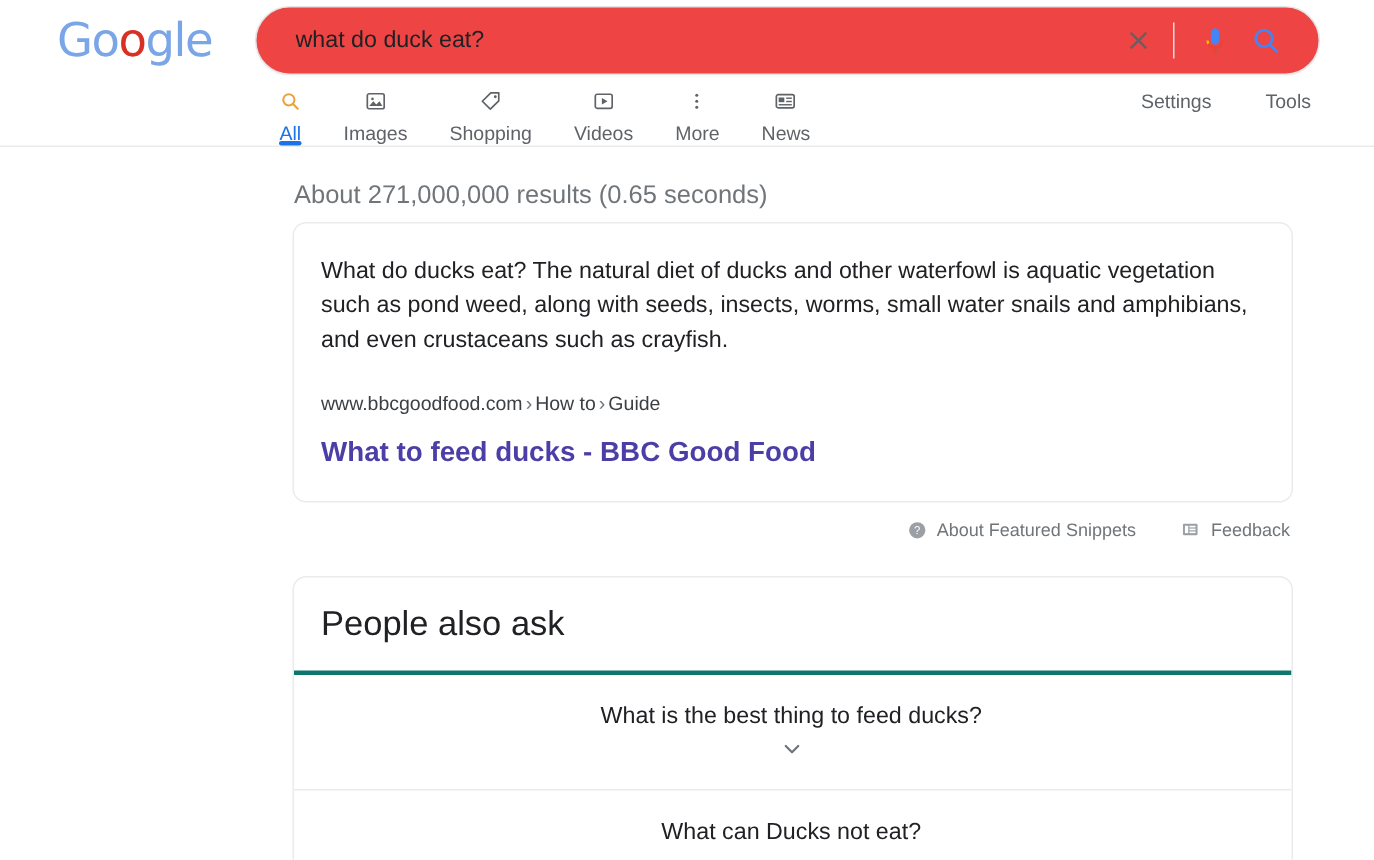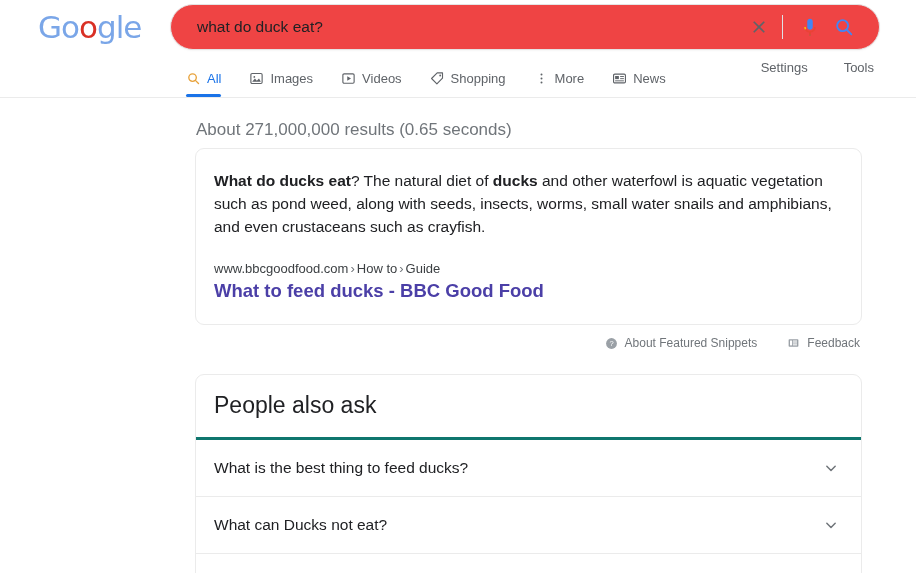--- a/index.html
+++ b/index.html
@@ -112,20 +112,21 @@
     align-items: center;
     gap: 6px;
     font-size: 13px;
     color: #5f6368;
     padding: 0 14px 0 0;
     margin-right: 14px;
     height: 36px;
     cursor: pointer;
     position: relative;
     white-space: nowrap;
+    flex-direction: column;
   }
   .tab.active { color: #1a73e8; }
   .tab .underline {
     position: absolute;
     left: 0;
     right: 14px;
     bottom: -1px;
     height: 3px;
     background: #1a73e8;
     border-radius: 2px;
@@ -174,26 +175,26 @@
   
   .snippet {
     padding: 20px 22px 20px 18px;
   }
   .snippet-text {
     font-size: 15.5px;
     line-height: 23px;
     color: #202124;
     margin: 0 0 22px 0;
   }
-  .snippet-text b { font-weight: 700; }
+  .snippet-text b { font-weight: 400; }
   .snippet-url {
     font-size: 13px;
     color: #3c4043;
     line-height: 18px;
-    margin-bottom: 0;
+    margin-bottom: 10px;
   }
   .snippet-url .sep { color: #70757a; padding: 0 2px; }
   .snippet-title {
     font-size: 18.5px;
     line-height: 26px;
     color: #4b3fa7;
     cursor: pointer;
     display: inline-block;
     font-weight: bold;
   }
@@ -228,20 +229,21 @@
     padding: 17px 20px 18px 18px;
     border-bottom: 3px solid #0f766e;
   }
   .paa-item {
     display: flex;
     align-items: center;
     justify-content: space-between;
     padding: 17px 20px 17px 18px;
     border-bottom: 1px solid #ebebeb;
     cursor: pointer;
+    flex-direction: column;
   }
   .paa-item:last-child { border-bottom: none; }
   .paa-q {
     font-size: 15.5px;
     color: #202124;
     line-height: 22px;
   }
 </style>
 </head>
 <body>
@@ -307,35 +309,35 @@
           <circle cx="8.5" cy="9.5" r="1.4" fill="#5f6368"></circle>
           <path d="M5 17l4.5-5 3 3.5L16 12l3 5z" fill="#5f6368"></path>
         </svg>
       </span>
       <span>Images</span>
     </div>
 
     <div class="tab">
       <span class="tab-ico">
         <svg width="15" height="15" viewBox="0 0 24 24">
+          <path d="M11.5 3H20v8.5l-9 9-8.5-8.5z" fill="none" stroke="#5f6368" stroke-width="1.8" stroke-linejoin="round"></path>
+          <circle cx="16.3" cy="7.2" r="1.5" fill="#5f6368"></circle>
+        </svg>
+      </span>
+      <span>Shopping</span>
+    </div>
+
+    <div class="tab">
+      <span class="tab-ico">
+        <svg width="15" height="15" viewBox="0 0 24 24">
           <rect x="3" y="4.5" width="18" height="15" rx="2" fill="none" stroke="#5f6368" stroke-width="1.8"></rect>
           <path d="M10 8.5l6 3.5-6 3.5z" fill="#5f6368"></path>
         </svg>
       </span>
       <span>Videos</span>
-    </div>
-
-    <div class="tab">
-      <span class="tab-ico">
-        <svg width="15" height="15" viewBox="0 0 24 24">
-          <path d="M11.5 3H20v8.5l-9 9-8.5-8.5z" fill="none" stroke="#5f6368" stroke-width="1.8" stroke-linejoin="round"></path>
-          <circle cx="16.3" cy="7.2" r="1.5" fill="#5f6368"></circle>
-        </svg>
-      </span>
-      <span>Shopping</span>
     </div>
 
     <div class="tab">
       <span class="tab-ico">
         <svg width="15" height="15" viewBox="0 0 24 24">
           <circle cx="12" cy="5.5" r="1.6" fill="#5f6368"></circle>
           <circle cx="12" cy="12" r="1.6" fill="#5f6368"></circle>
           <circle cx="12" cy="18.5" r="1.6" fill="#5f6368"></circle>
         </svg>
       </span>

